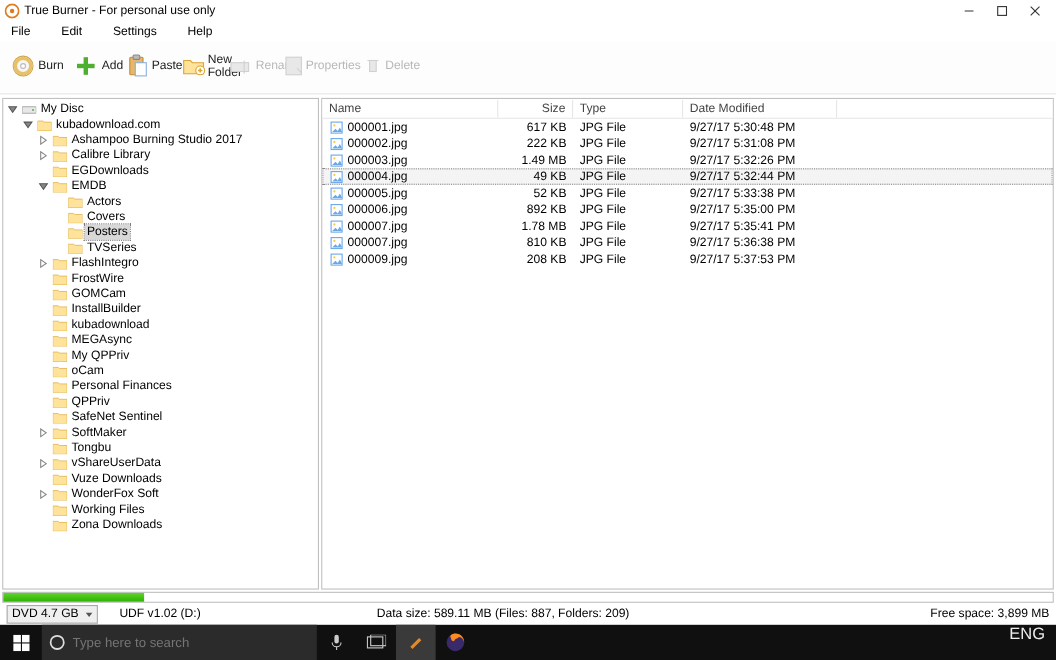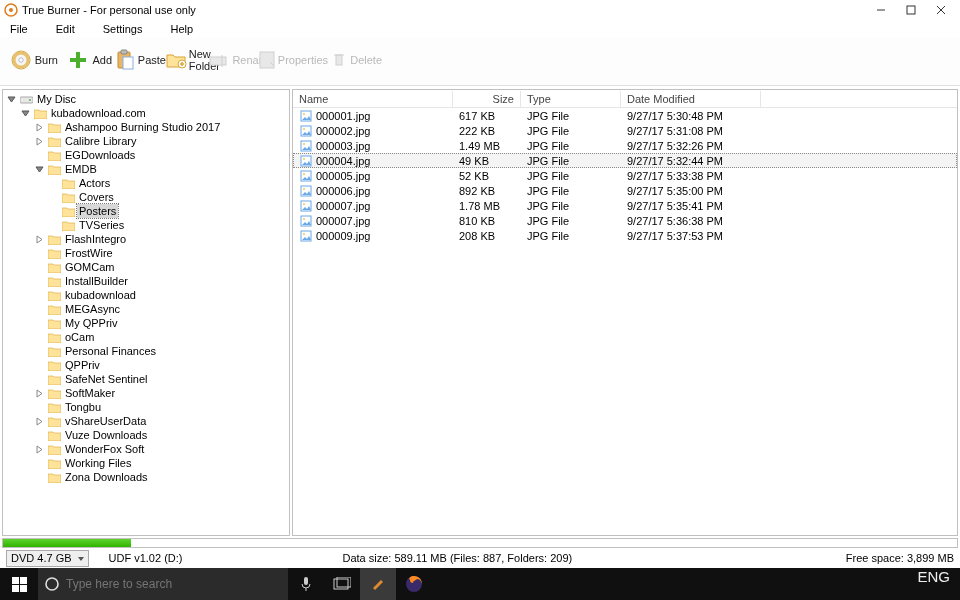--- a/index.html
+++ b/index.html
@@ -41,21 +41,21 @@
 
 
 .filelist { width:100%; }
 .filelist .header { display:flex; border-bottom:1px solid #e6e6e6; background:#fff; height:18px; align-items:center; }
 .filelist .hcol { padding:2px 6px; border-right:1px solid #e6e6e6; color:#444; }
 .filelist .rows { }
 .filelist .frow { display:flex; align-items:center; height:15px; }
 .filelist .frow.selected { outline:1px dotted #888; outline-offset:-1px; background:#f4f4f4; }
 .filelist .fcell { padding:0 6px; white-space:nowrap; overflow:hidden; }
 .col-name { width:160px; display:flex; align-items:center; gap:4px;text-align:center; }
-.col-size { width:68px; }
+.col-size { width:68px; text-align:right; }
 .col-type { width:100px; }
 .col-date { width:140px; }
 .fileicon { width:13px; height:13px; display:inline-flex; align-items:center; justify-content:center; flex:0 0 auto; }
 
 
 .progressarea { height:10px; background:#fff; border:1px solid #c0c0c0; margin:0 2px; position:relative; }
 .progressarea .bar { position:absolute; left:0; top:0; bottom:0; width:13.4%; background:linear-gradient(#5fd32e,#2fb300); }
 
 .statusbar { height:20px; display:flex; align-items:center; padding:0 6px; background:#fff; gap:20px; }
 .statusbar .diskselect { height:17px; border:1px solid #a9a9a9; background:#efefef; padding:0 16px 0 4px; position:relative; min-width:74px; display:flex; align-items:center; }

